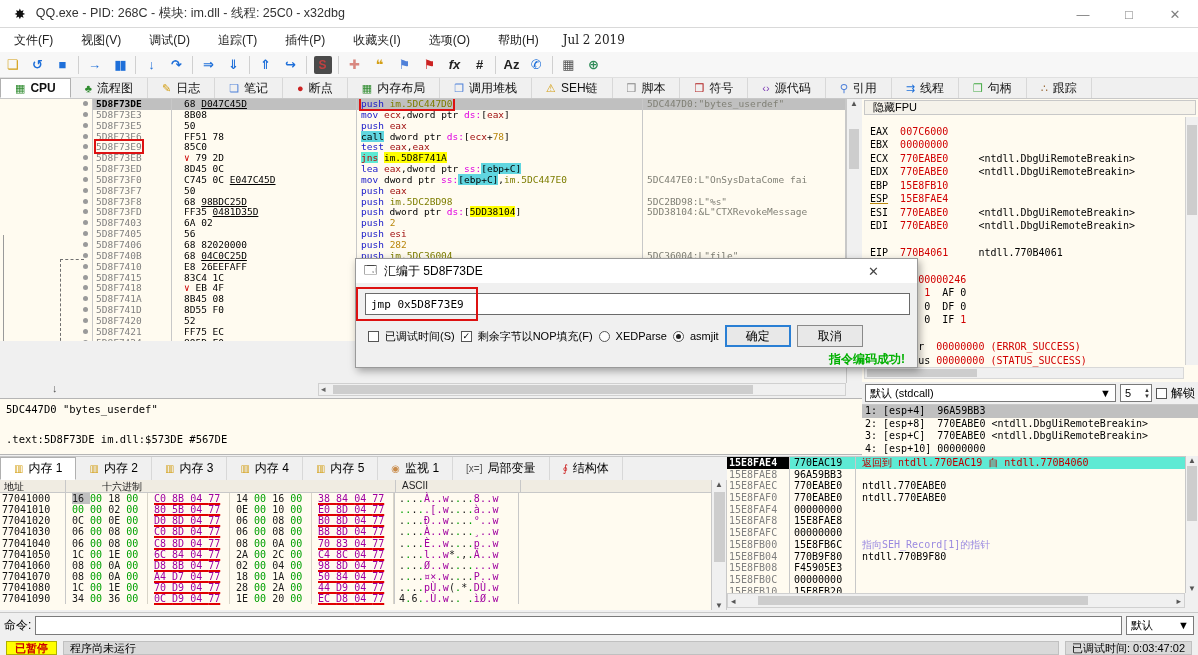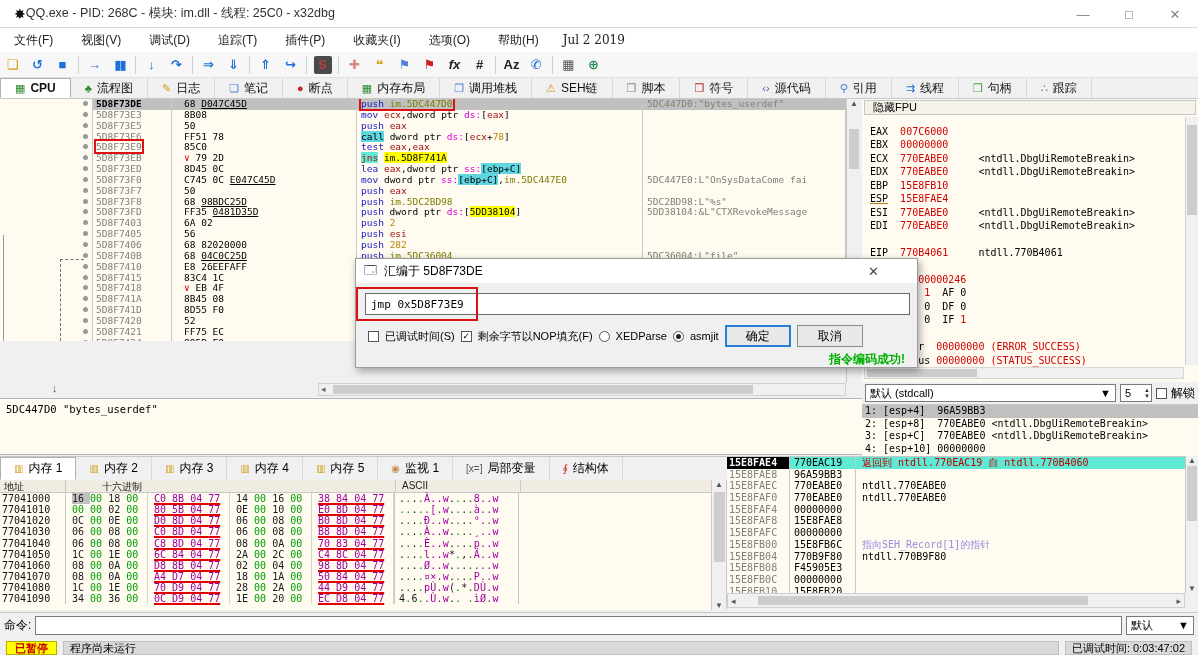--- a/index.html
+++ b/index.html
@@ -3,21 +3,21 @@
 <meta charset="utf-8">
 <style>
   * { margin:0; padding:0; box-sizing:border-box; }
   html,body { width:1198px; height:655px; overflow:hidden; }
   body { font-family:"Liberation Sans","DejaVu Sans",sans-serif; font-size:12px; background:#f0f0f0; position:relative; color:#000; }
   .mono { font-family:"DejaVu Sans Mono","Liberation Mono",monospace; }
 
   
   #titlebar { position:absolute; left:0; top:0; width:1198px; height:28px; background:#fff; border-bottom:1px solid #d9d9d9; display:flex; align-items:center; }
   #title-icon { margin-left:14px; font-size:14px; color:#111; }
-  #title-text { color:#333; font-size:12.5px; }
+  #title-text { margin-left:10px; color:#333; font-size:12.5px; }
   #win-btns { position:absolute; right:0; top:0; height:28px; display:flex; }
   .winbtn { width:46px; height:28px; display:flex; align-items:center; justify-content:center; color:#808080; font-size:13px; }
   #menubar { position:absolute; left:0; top:28px; width:1198px; height:24px; background:#fff; display:flex; align-items:center; }
   .menu-item { padding:0 14px; color:#222; }
   #build-date { font-family:"DejaVu Serif",serif; color:#222; padding:0 10px; }
 
   
   #toolbar { position:absolute; left:0; top:52px; width:1198px; height:26px; background:#f7f7f7; border-bottom:1px solid #e0e0e0; display:flex; align-items:center; }
   .tbtn { width:25px; height:22px; display:flex; align-items:center; justify-content:center; font-size:13px; font-weight:bold; }
   .tsep { width:1px; height:18px; background:#d0d0d0; margin:0 3px; }
@@ -300,20 +300,21 @@
     <div class="thumb"></div>
   </div>
 <div id="darrow-down">↓</div>
 <div id="dhscroll">
     <span class="larr">◂</span>
     <div class="thumb"></div>
   </div>
 
 <div id="infobox" class="mono">
   <div class="l1">5DC447D0 "bytes_userdef"</div>
+  <div class="l2">.text:5D8F73DE im.dll:$573DE #567DE</div>
 </div>
 
 <div id="regpane">
   <div id="fpu-btn">隐藏FPU</div>
   <div id="reglines" class="mono"><div class="regline"><span class="rk">EAX  </span><span class="rv">007C6000</span></div><div class="regline"><span class="rk">EBX  </span><span class="rv">00000000</span></div><div class="regline"><span class="rk">ECX  </span><span class="rv">770EABE0</span><span class="rk">     </span><span class="rk">&lt;ntdll.DbgUiRemoteBreakin&gt;</span></div><div class="regline"><span class="rk">EDX  </span><span class="rv">770EABE0</span><span class="rk">     </span><span class="rk">&lt;ntdll.DbgUiRemoteBreakin&gt;</span></div><div class="regline"><span class="rk">EBP  </span><span class="rv">15E8FB10</span></div><div class="regline"><span class="rul">ESP</span><span class="rk">  </span><span class="rv">15E8FAE4</span></div><div class="regline"><span class="rk">ESI  </span><span class="rv">770EABE0</span><span class="rk">     </span><span class="rk">&lt;ntdll.DbgUiRemoteBreakin&gt;</span></div><div class="regline"><span class="rk">EDI  </span><span class="rv">770EABE0</span><span class="rk">     </span><span class="rk">&lt;ntdll.DbgUiRemoteBreakin&gt;</span></div><div class="regline">&nbsp;</div><div class="regline"><span class="rk">EIP  </span><span class="rv">770B4061</span><span class="rk">     </span><span class="rk">ntdll.770B4061</span></div><div class="regline">&nbsp;</div><div class="regline"><span class="rk">EFLAGS  </span><span class="rv">00000246</span></div><div class="regline"><span class="rk">ZF </span><span class="rv">1</span><span class="rk">  PF </span><span class="rv">1</span><span class="rk">  AF </span><span class="rk">0</span></div><div class="regline"><span class="rk">OF </span><span class="rk">0</span><span class="rk">  SF </span><span class="rk">0</span><span class="rk">  DF </span><span class="rk">0</span></div><div class="regline"><span class="rk">CF </span><span class="rk">0</span><span class="rk">  TF </span><span class="rk">0</span><span class="rk">  IF </span><span class="rv">1</span></div><div class="regline">&nbsp;</div><div class="regline"><span class="rk">LastError  </span><span class="rv">00000000 (ERROR_SUCCESS)</span></div><div class="regline"><span class="rk">LastStatus </span><span class="rv">00000000 (STATUS_SUCCESS)</span></div><div class="regline">&nbsp;</div><div class="regline"><span class="rk">GS 002B  FS 0053</span></div></div>
   <div id="regvscroll">
       <div class="thumb"></div>
     </div>
   <div id="reghscroll">
       <div class="thumb"></div>

